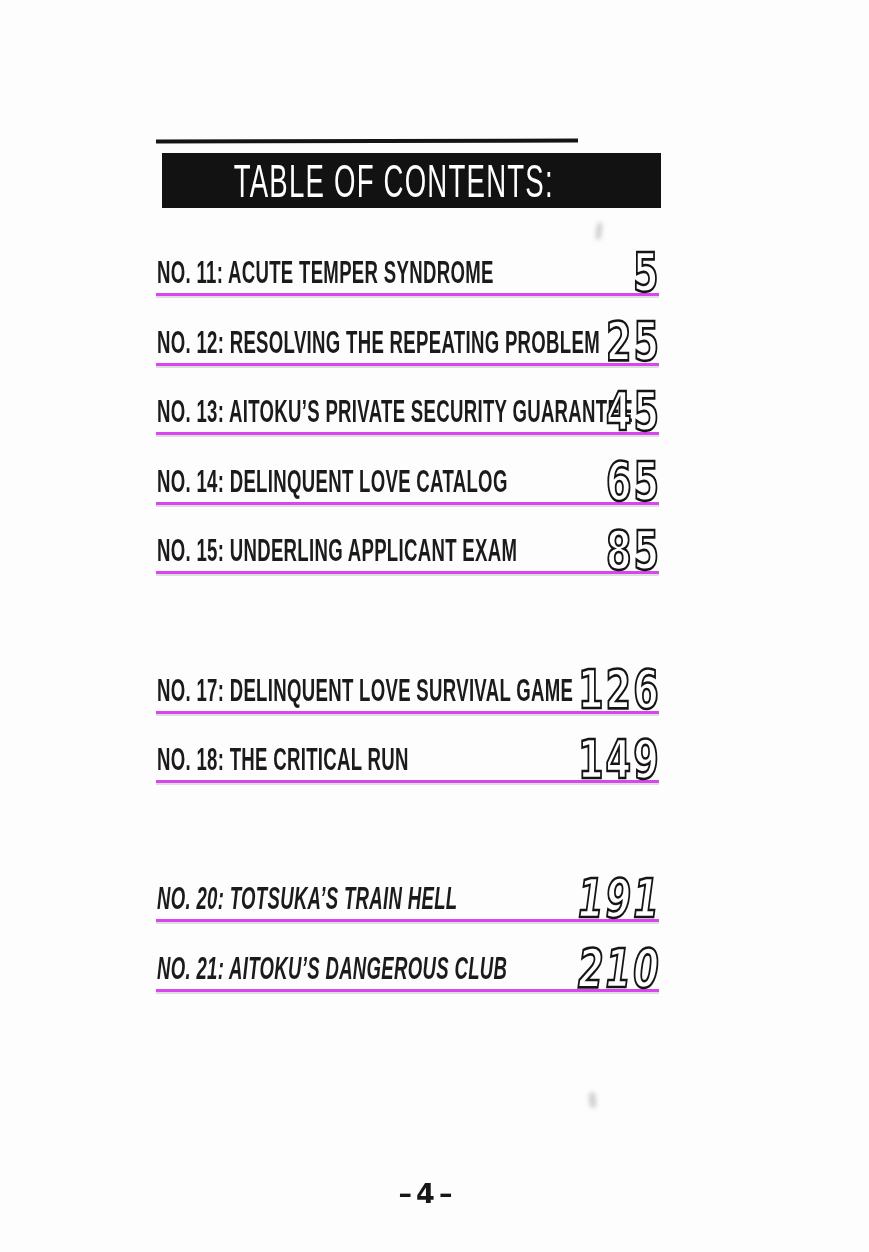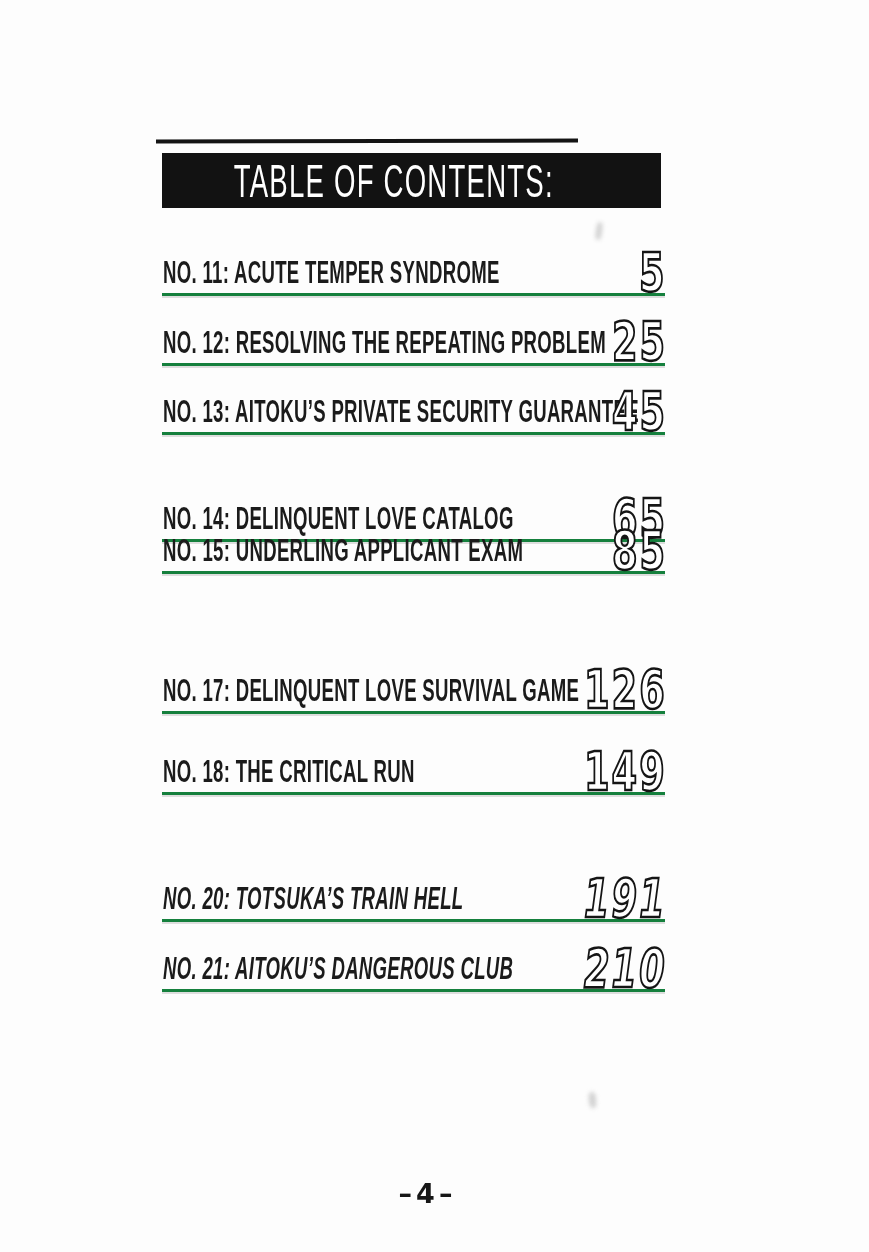--- a/index.html
+++ b/index.html
@@ -43,23 +43,23 @@
     transform:scaleX(0.60);
     transform-origin:center center;
     line-height:1;
   }
   .toc-list{
     position:absolute;
     left:0;top:0;width:869px;height:1252px;
   }
   .toc-row{
     position:absolute;
-    left:162px;
+    left:156px;
     width:503px;height:48px;
-    border-bottom:3px solid #15803d;
+    border-bottom:3px solid #d946ef;
     box-shadow:0 2px 0 rgba(0,0,0,0.12);
   }
   .chapter-title{
     position:absolute;
     left:1px;bottom:5px;
     font-size:31px;
     font-weight:700;
     letter-spacing:0.5px;
     white-space:nowrap;
     line-height:1;
@@ -119,33 +119,33 @@
     <span class="chapter-page-number">5</span>
   </div>
       <div class="toc-row" style="top: 317.6px;">
     <span class="chapter-title">NO. 12: RESOLVING THE REPEATING PROBLEM</span>
     <span class="chapter-page-number">25</span>
   </div>
       <div class="toc-row" style="top: 387.2px;">
     <span class="chapter-title">NO. 13: AITOKU’S PRIVATE SECURITY GUARANTEE</span>
     <span class="chapter-page-number">45</span>
   </div>
-      <div class="toc-row" style="top: 456.8px; margin-top: 37px;">
+      <div class="toc-row" style="top: 456.8px;">
     <span class="chapter-title">NO. 14: DELINQUENT LOVE CATALOG</span>
     <span class="chapter-page-number">65</span>
   </div>
       <div class="toc-row" style="top: 526.4px;">
     <span class="chapter-title">NO. 15: UNDERLING APPLICANT EXAM</span>
     <span class="chapter-page-number">85</span>
   </div>
       <div class="toc-row" style="top: 665.6px;">
     <span class="chapter-title">NO. 17: DELINQUENT LOVE SURVIVAL GAME</span>
     <span class="chapter-page-number">126</span>
   </div>
-      <div class="toc-row" style="top: 735.2px; margin-top: 12px;">
+      <div class="toc-row" style="top: 735.2px;">
     <span class="chapter-title">NO. 18: THE CRITICAL RUN</span>
     <span class="chapter-page-number">149</span>
   </div>
       <div class="toc-row" style="top: 874.4px; font-style: italic;">
     <span class="chapter-title">NO. 20: TOTSUKA’S TRAIN HELL</span>
     <span class="chapter-page-number">191</span>
   </div>
       <div class="toc-row" style="top: 944px; font-style: italic;">
     <span class="chapter-title">NO. 21: AITOKU’S DANGEROUS CLUB</span>
     <span class="chapter-page-number">210</span>

